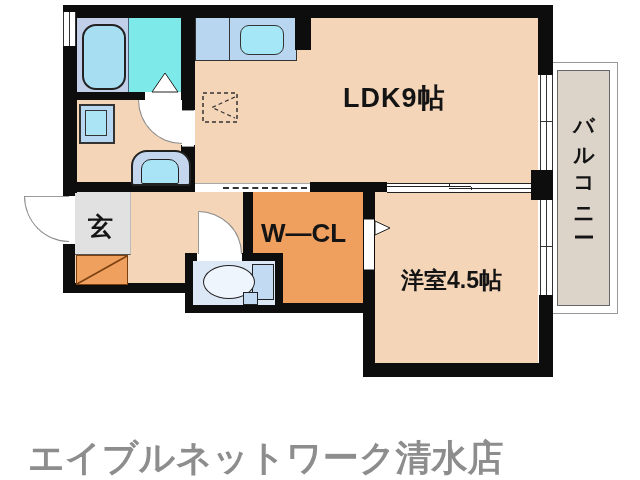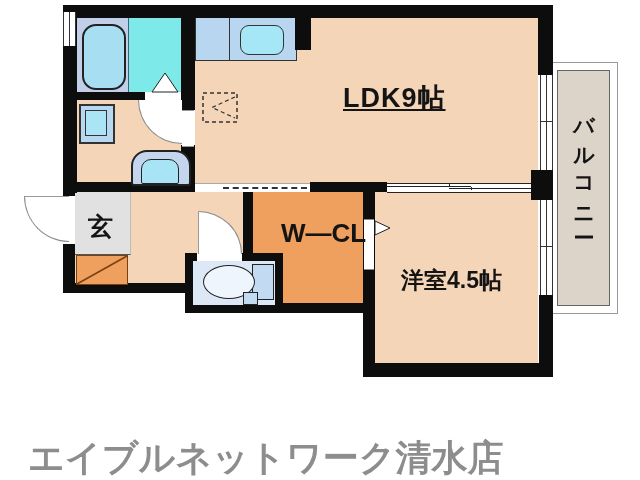--- a/index.html
+++ b/index.html
@@ -131,18 +131,18 @@
     </svg>
 </div>
 
 <div class="arc arc-bl" style="left:24px;top:196px;width:44px;height:44px;"></div>
 <div class="arc arc-bl2" style="left:138px;top:100px;width:43px;height:43px;"></div>
 <div class="arc arc-tr" style="left:198px;top:211px;width:42px;height:42px;"></div>
 <svg style="left:374px;top:219px;" width="19" height="18">
   <polygon points="1,2 1,16 16,9" fill="#fff" stroke="#222" stroke-width="1"></polygon>
 </svg>
 
-<div class="lbl lbl-ldk" style="left:343px;top:80px;text-decoration:underline;">LDK9帖</div>
+<div class="lbl lbl-ldk" style="left:343px;top:80px;">LDK9帖</div>
 <div class="lbl lbl-yo" style="left:401px;top:265px;">洋室4.5帖</div>
-<div class="lbl lbl-wcl" style="left:261px;top:218px;margin-left:20px;">W—CL</div>
+<div class="lbl lbl-wcl" style="left:261px;top:218px;">W—CL</div>
 <div class="lbl lbl-gen" style="left:88px;top:210px;">玄</div>
 
 <div class="footer-text">エイブルネットワーク清水店</div>
 
 </body></html>

